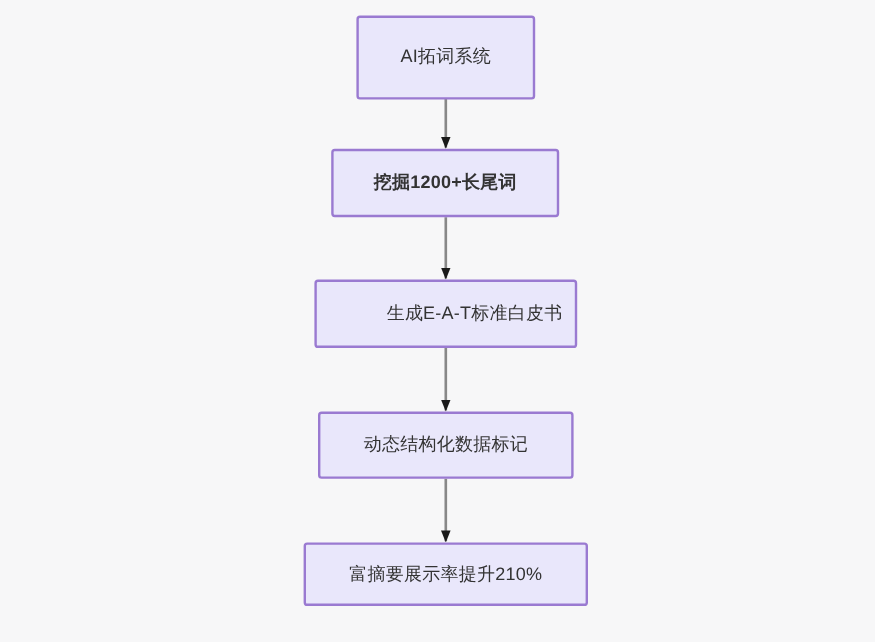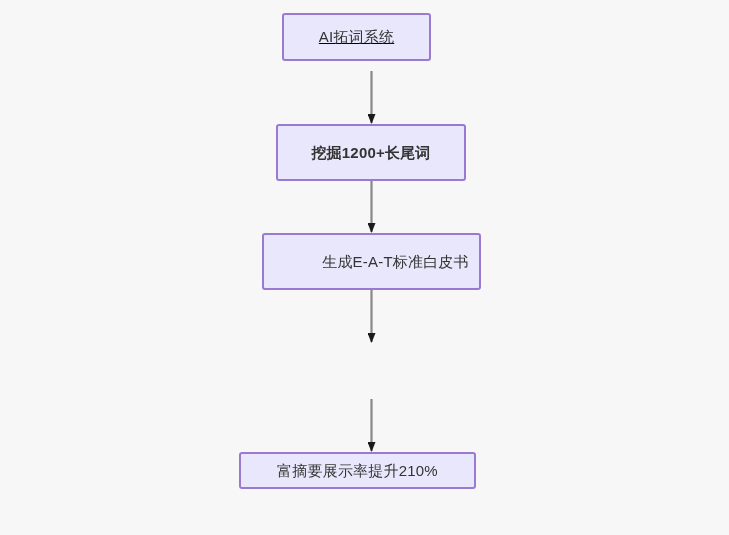--- a/index.html
+++ b/index.html
@@ -44,25 +44,25 @@
 
   .node-label {
     color: #333333;
     font-size: 15px;
     line-height: 1.3;
     letter-spacing: 0.2px;
     white-space: nowrap;
   }
 
   
-  #node-0 { left: 282px; top: 13px;  width: 149px; height: 48px; text-decoration: underline; }
+  #node-0 { left: 297px; top: 13px;  width: 149px; height: 70px; }
   #node-1 { left: 276px; top: 124px; width: 190px; height: 57px; font-weight: bold; }
   #node-2 { left: 262px; top: 233px; width: 219px; height: 57px; padding-left: 48px; }
   #node-3 { left: 265px; top: 343px; width: 213px; height: 56px; }
-  #node-4 { left: 239px; top: 452px; width: 237px; height: 37px; }
+  #node-4 { left: 253px; top: 452px; width: 237px; height: 53px; }
 </style>
 </head>
 <body>
 
 <div id="flow-canvas">
 
   <svg class="edge-layer" width="729" height="535" viewBox="0 0 729 535">
     <defs>
       <marker id="arrow" markerWidth="10" markerHeight="8" refX="9" refY="4" orient="auto" markerUnits="userSpaceOnUse">
         <path d="M0,0 L10,4 L0,8 z" fill="#1a1a1a"></path>
@@ -88,18 +88,21 @@
   </div>
 
   <div class="node" id="node-1">
     <span class="node-label">挖掘1200+长尾词</span>
   </div>
 
   <div class="node" id="node-2">
     <span class="node-label">生成E-A-T标准白皮书</span>
   </div>
 
+  <div class="node" id="node-3">
+    <span class="node-label">动态结构化数据标记</span>
+  </div>
 
   <div class="node" id="node-4">
     <span class="node-label">富摘要展示率提升210%</span>
   </div>
 
 </div>
 
 </body></html>

